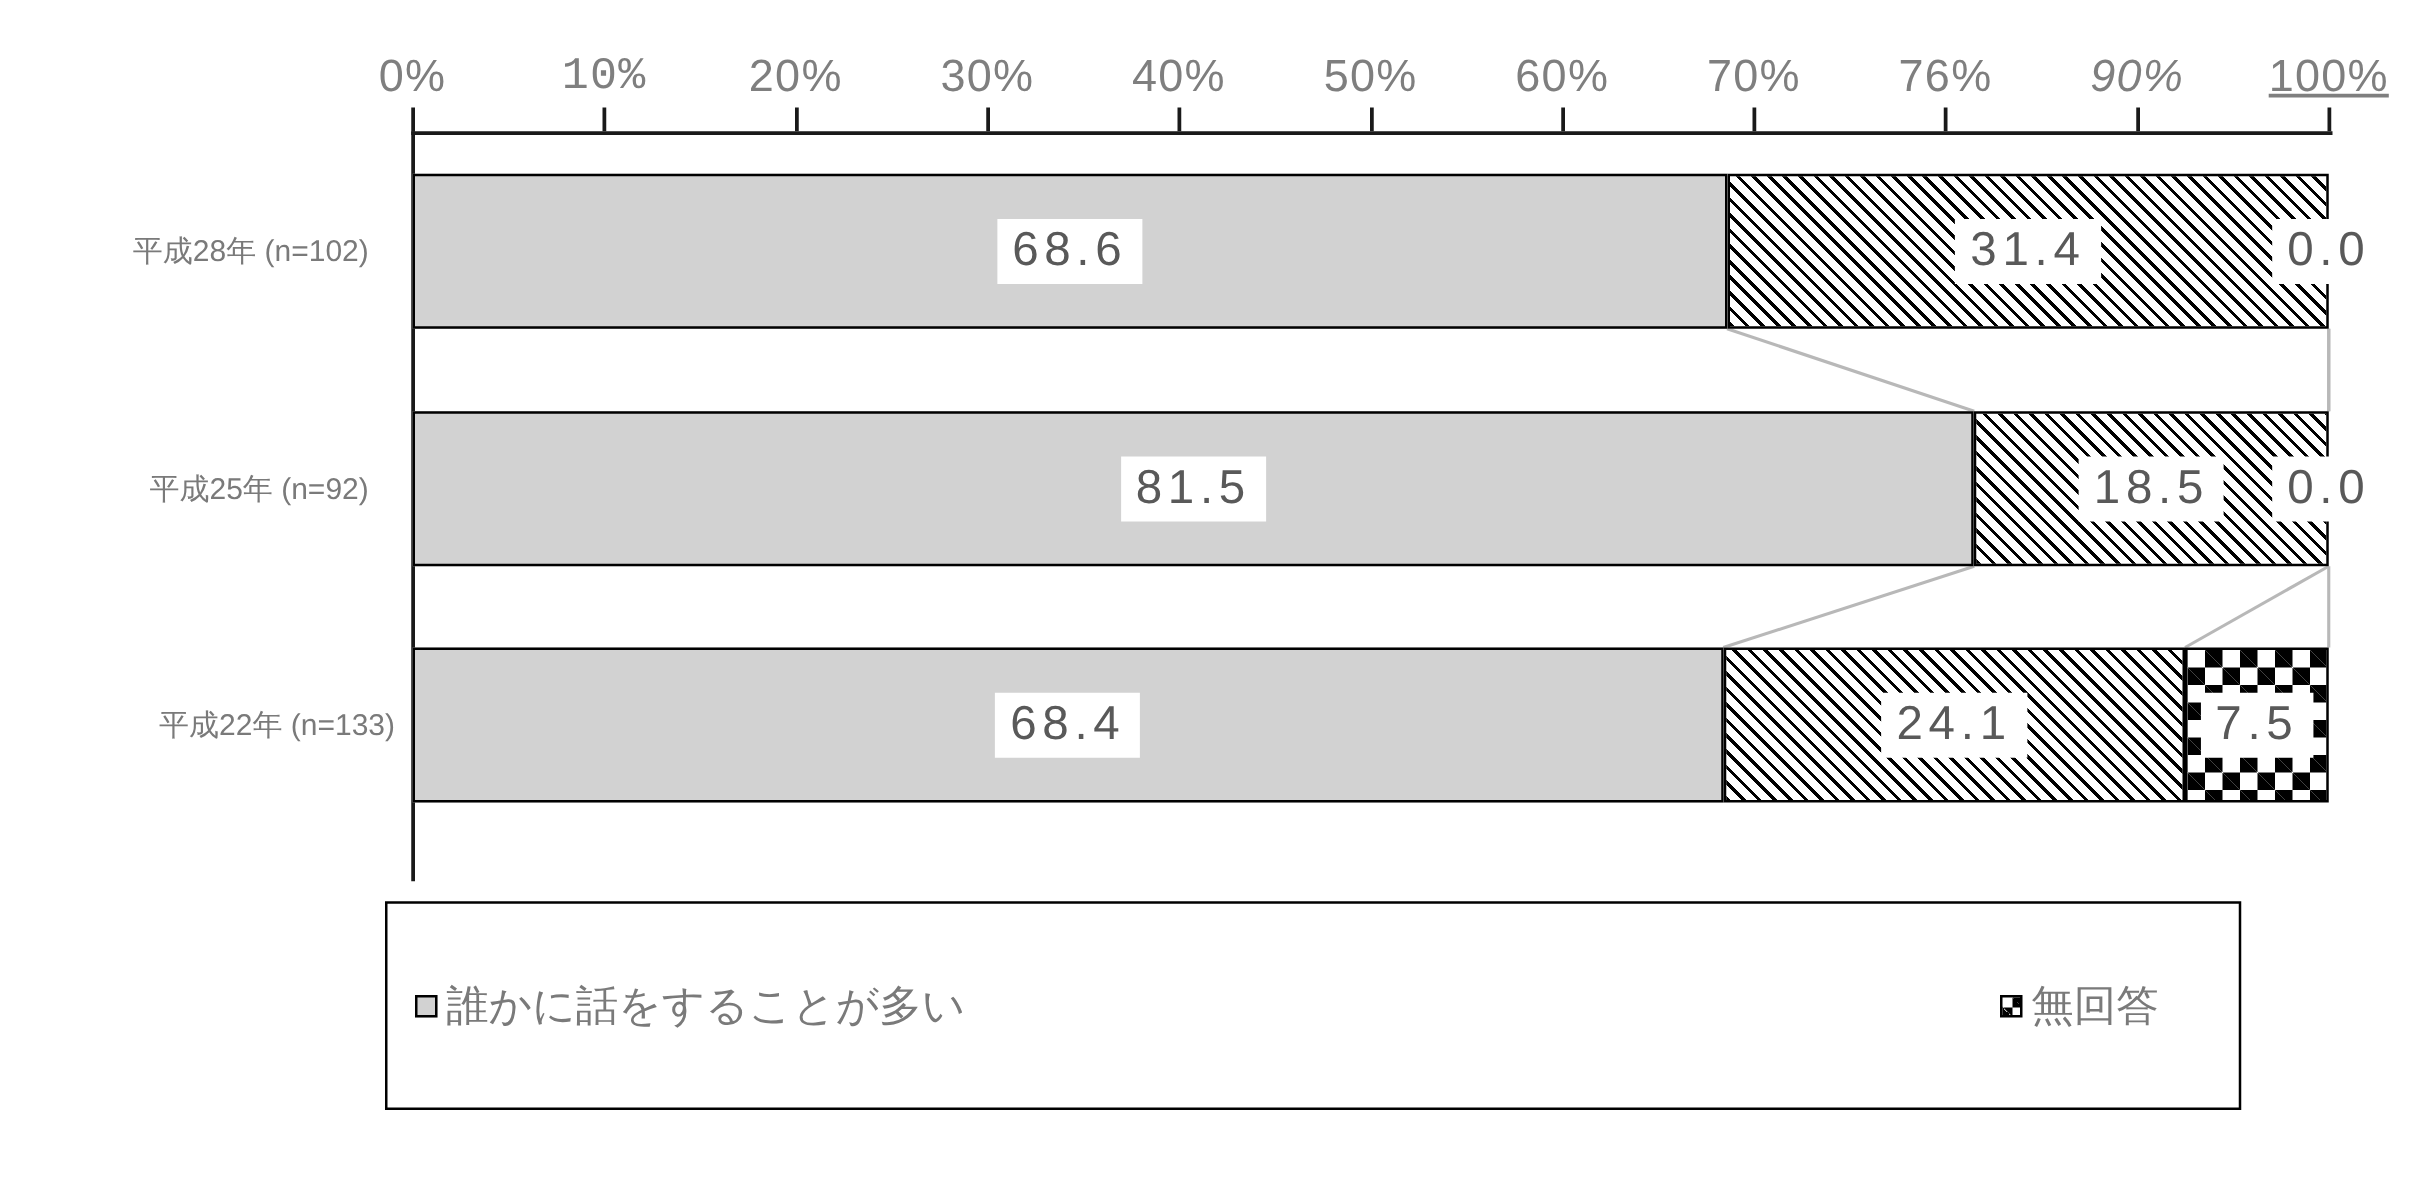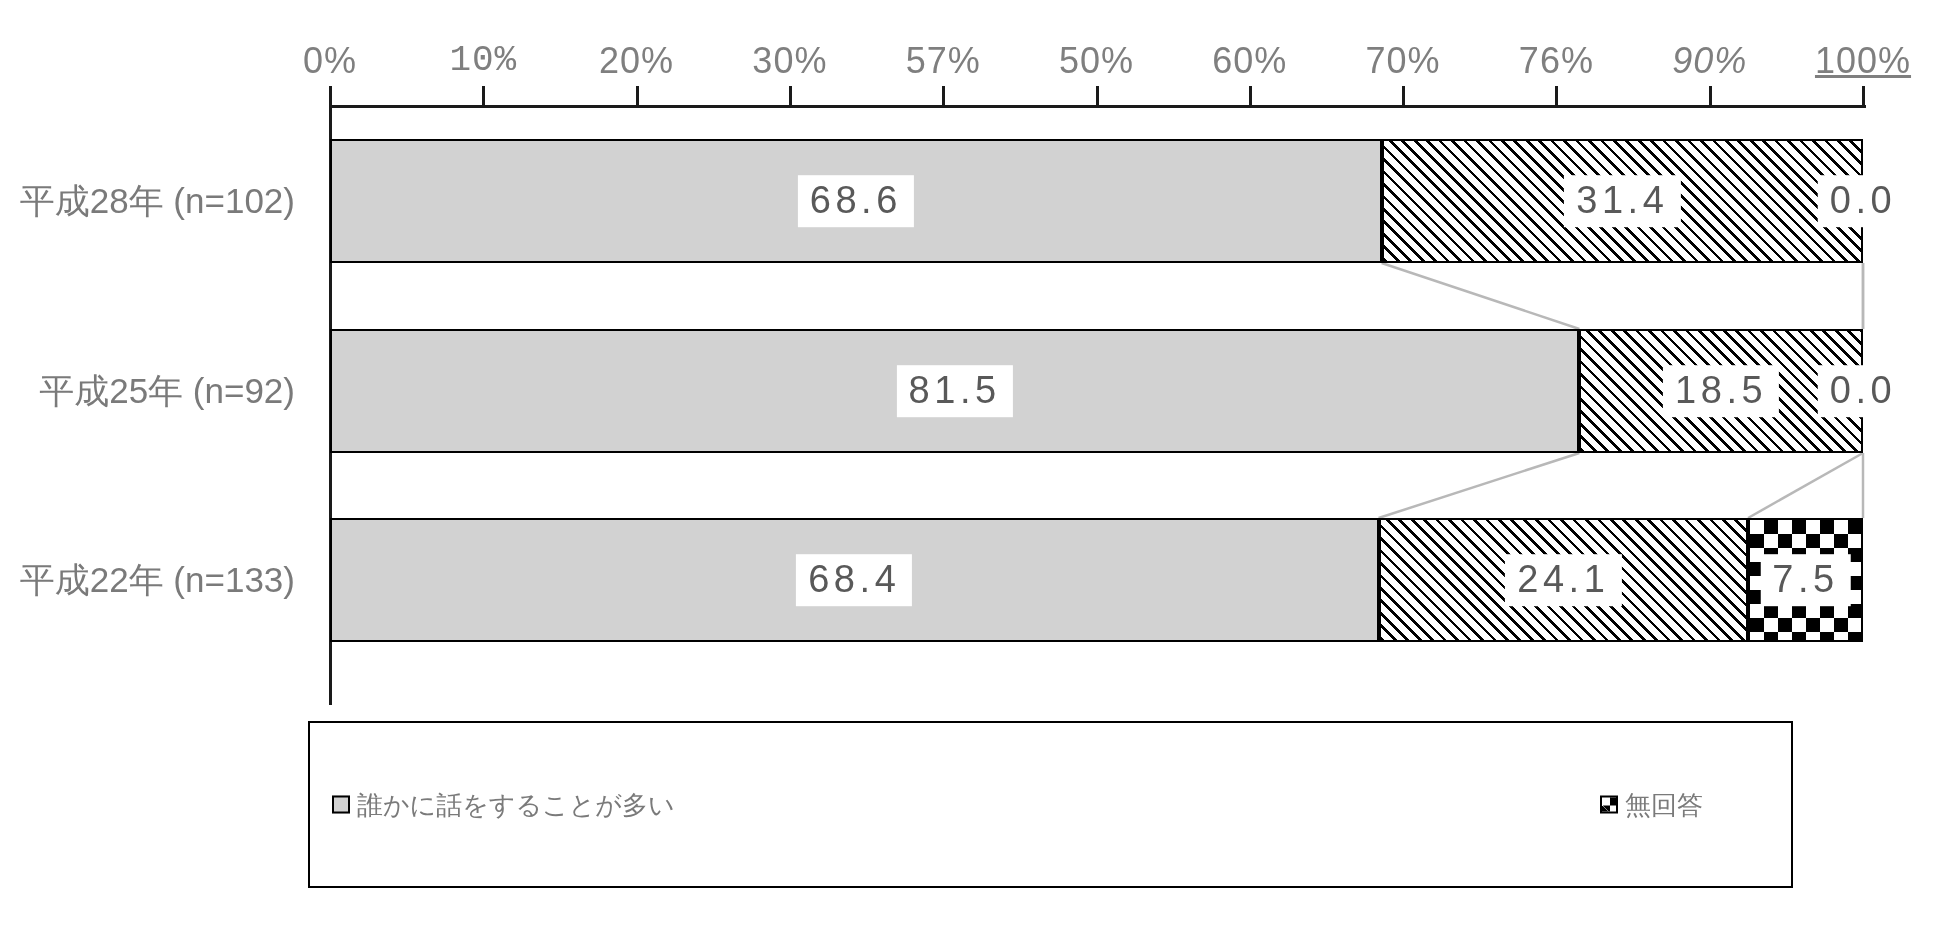--- a/index.html
+++ b/index.html
@@ -38,32 +38,32 @@
   }
   .value-label{
     position:absolute;transform:translate(-50%,-50%);
     background:#ffffff;color:#595959;
     font-size:38px;letter-spacing:0.12em;
     padding:3px 12px;white-space:nowrap;line-height:1.2;
   }
   .category-label{
     position:absolute;left:0;width:295px;text-align:right;
     transform:translateY(-50%);
-    font-size:35px;color:#7a7a7a;white-space:nowrap;
+    font-size:24px;color:#7a7a7a;white-space:nowrap;
   }
   .connector-svg{position:absolute;left:0;top:0;pointer-events:none;}
   
   .legend-box{
     position:absolute;left:308px;top:721px;width:1485px;height:167px;
     border:2.5px solid #000;box-sizing:border-box;background:#fff;
   }
   .legend-item{
     position:absolute;top:50%;transform:translateY(-50%);
     display:flex;align-items:center;gap:7px;
-    font-size:26px;color:#7a7a7a;white-space:nowrap;
+    font-size:34px;color:#7a7a7a;white-space:nowrap;
   }
   .legend-swatch{width:18px;height:18px;box-sizing:border-box;border:2px solid #000;flex:0 0 auto;}
   .lsw-solid-gray{background:#d2d2d2;}
   .lsw-diagonal-hatch{
     background-color:#fff;
     background-image:repeating-linear-gradient(45deg,#000 0,#000 2px,transparent 2px,transparent 6.5px);
   }
   .lsw-checkerboard{
     background-color:#fff;
     background-image:
@@ -90,21 +90,21 @@
       <div class="y-axis-line" style="left: 329px; top: 105px; height: 600px;"></div>
       <div class="tick" style="left: 329px; top: 86px;"></div>
       <div class="tick-label" style="left: 330px; top: 40px;">0%</div>
       <div class="tick" style="left: 482.3px; top: 86px;"></div>
       <div class="tick-label" style="left: 483.3px; top: 40px; font-family: Liberation Mono, monospace;">10%</div>
       <div class="tick" style="left: 635.6px; top: 86px;"></div>
       <div class="tick-label" style="left: 636.6px; top: 40px;">20%</div>
       <div class="tick" style="left: 788.9px; top: 86px;"></div>
       <div class="tick-label" style="left: 789.9px; top: 40px;">30%</div>
       <div class="tick" style="left: 942.2px; top: 86px;"></div>
-      <div class="tick-label" style="left: 943.2px; top: 40px;">57%</div>
+      <div class="tick-label" style="left: 943.2px; top: 40px;">40%</div>
       <div class="tick" style="left: 1095.5px; top: 86px;"></div>
       <div class="tick-label" style="left: 1096.5px; top: 40px;">50%</div>
       <div class="tick" style="left: 1248.8px; top: 86px;"></div>
       <div class="tick-label" style="left: 1249.8px; top: 40px;">60%</div>
       <div class="tick" style="left: 1402.1px; top: 86px;"></div>
       <div class="tick-label" style="left: 1403.1px; top: 40px; text-align: center;">70%</div>
       <div class="tick" style="left: 1555.4px; top: 86px;"></div>
       <div class="tick-label" style="left: 1556.4px; top: 40px;">76%</div>
       <div class="tick" style="left: 1708.7px; top: 86px;"></div>
       <div class="tick-label" style="left: 1709.7px; top: 40px; font-style: italic;">90%</div>
@@ -131,21 +131,21 @@
         <div class="bar-segment seg-diagonal-hatch" style="left: 1378.57px; top: 518px; width: 369.453px; height: 124px;"></div>
         <div class="bar-segment seg-checkerboard" style="left: 1748.03px; top: 518px; width: 114.975px; height: 124px;"></div>
         <div class="value-label" style="left: 854.286px; top: 580px;">68.4</div>
         <div class="value-label" style="left: 1563.3px; top: 580px;">24.1</div>
         <div class="value-label" style="left: 1805.51px; top: 580px;">7.5</div>
       </div>
     </div>
   <div id="cats-layer">
       <div class="category-label" style="top: 201px;">平成28年 (n=102)</div>
       <div class="category-label" style="top: 391px;">平成25年 (n=92)</div>
-      <div class="category-label" style="top: 580px;">平成22年 (n=133)</div>
+      <div class="category-label" style="top: 580px; padding-left: 21px;">平成22年 (n=133)</div>
     </div>
   <div class="legend-box" id="legend-box">
       <div class="legend-item" style="left: 22px;">
         <div class="legend-swatch lsw-solid-gray"></div>
         <div>誰かに話をすることが多い</div>
       </div>
       <div class="legend-item" style="left: 1290px;">
         <div class="legend-swatch lsw-checkerboard"></div>
         <div>無回答</div>
       </div>

